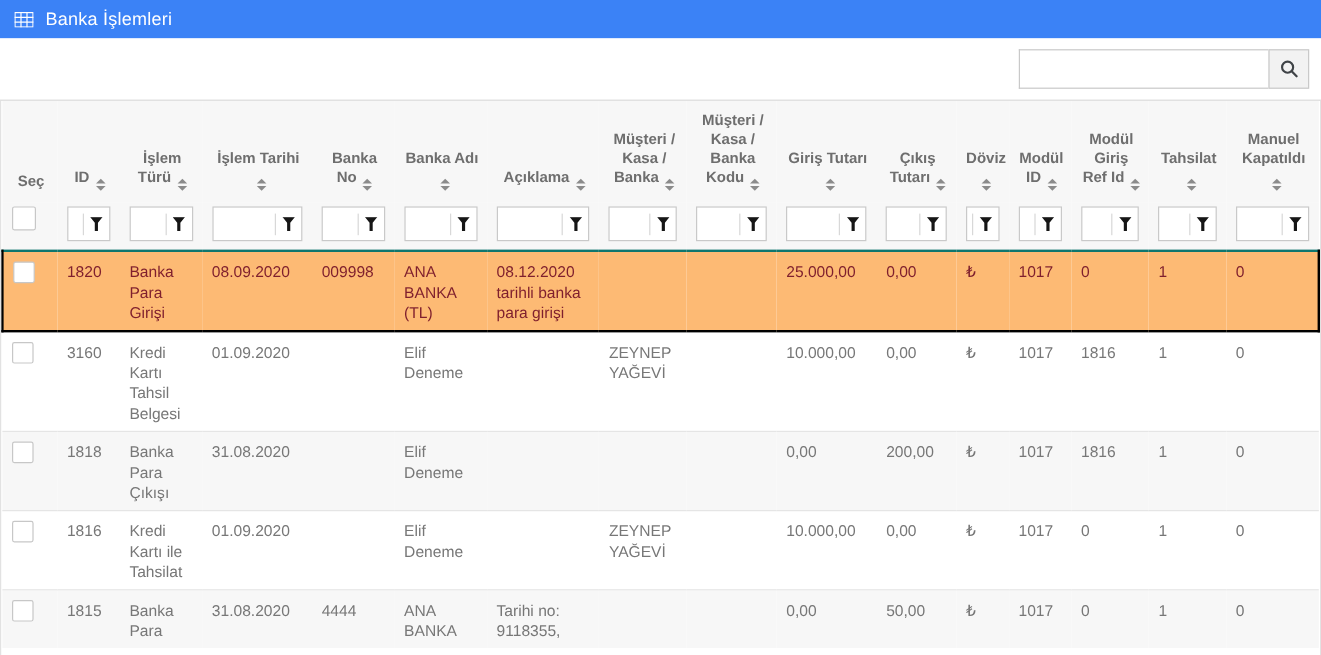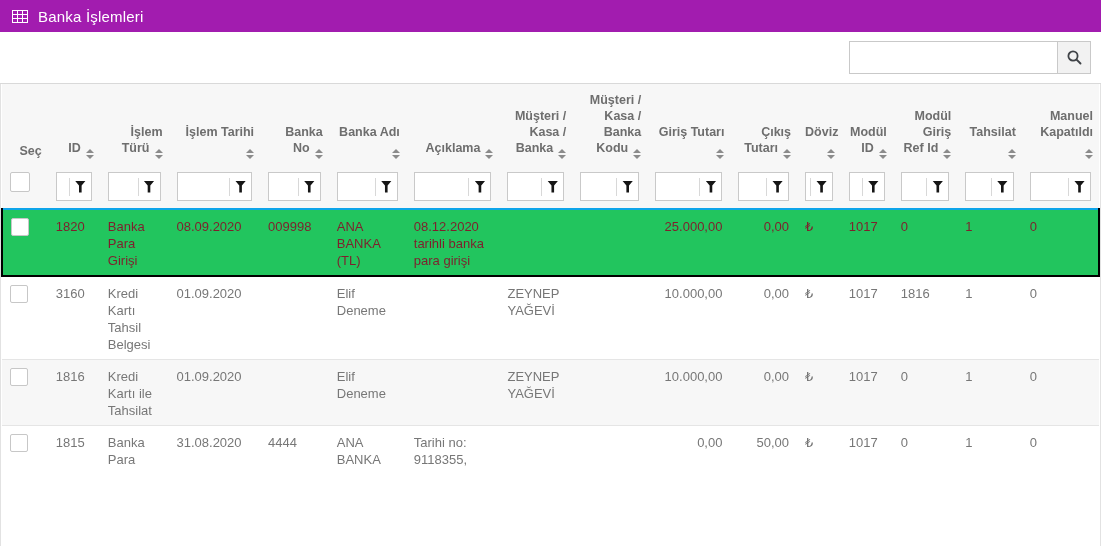--- a/index.html
+++ b/index.html
@@ -3,21 +3,21 @@
 <meta charset="utf-8">
 <style>
   * { box-sizing: border-box; margin: 0; padding: 0; }
   html, body { width: 1101px; height: 546px; overflow: hidden; background: #fff; }
   body { font-family: "Liberation Sans", "DejaVu Sans", sans-serif; }
 
   .app { width: 1101px; height: 546px; background: #fff; display: flex; flex-direction: column; }
 
   
   .topbar {
-    height: 32px; flex: 0 0 32px; background: #a21caf; color: #fff;
+    height: 32px; flex: 0 0 32px; background: #3b82f6; color: #fff;
     display: flex; align-items: center; padding: 16px 12px;
   }
   .topbar .ticon { display: inline-flex; margin-right: 10px; }
   .topbar .title { font-size: 15px; font-weight: 400; letter-spacing: .2px; }
 
   
   .toolbar {
     height: 52px; flex: 0 0 52px; background: #fff; border-bottom: 1px solid #d9d9d9;
     display: flex; align-items: center; justify-content: flex-end; padding: 0 10px;
   }
@@ -39,21 +39,21 @@
   col.col-islem_turu { width: 66px; } col.col-islem_tarihi { width: 88px; }
   col.col-belge_no { width: 66px; }  col.col-banka_adi { width: 74px; }
   col.col-aciklama { width: 90px; }  col.col-musteri { width: 70px; }
   col.col-musteri_kodu { width: 72px; } col.col-giris { width: 80px; }
   col.col-cikis { width: 64px; }  col.col-doviz { width: 42px; }
   col.col-modul_id { width: 50px; } col.col-ref_id { width: 62px; }
   col.col-tahsilat { width: 62px; } col.col-manuel { width: 74px; }
 
   thead th, thead td { background: #f7f7f7; }
   thead tr.hdr th {
-    height: 84px; vertical-align: bottom; text-align: right;
+    height: 84px; vertical-align: bottom; text-align: center;
     padding: 8px 6px 10px 8px; font-size: 12.5px; font-weight: 700; color: #6e6e6e;
     line-height: 16px;
   }
   .sort-icon { display: inline-flex; flex-direction: column; gap: 2px; margin-left: 5px; vertical-align: -1px; }
   .sort-icon i { display: block; width: 0; height: 0; border-left: 4px solid transparent; border-right: 4px solid transparent; }
   .sort-icon .up   { border-bottom: 4px solid #8b8b8b; }
   .sort-icon .down { border-top: 4px solid #8b8b8b; }
 
   thead tr.flt td { padding: 3px 8px 7px 8px; height: 36px; vertical-align: top; }
   .filter-box {
@@ -66,25 +66,25 @@
             clip-path: polygon(0 0, 100% 0, 62% 42%, 62% 100%, 38% 100%, 38% 42%); }
 
   .cb { display: inline-block; width: 18px; height: 18px; background: #fff; border: 1px solid #c7c7c7; border-radius: 2px; cursor: pointer; }
   .cb-lg { width: 20px; height: 20px; }
 
   tbody td {
     vertical-align: top; padding: 8px 8px 6px 8px; font-size: 13px; color: #777;
     line-height: 17px; border-top: 1px solid #e5e5e5; word-wrap: break-word;
   }
   tbody tr:nth-child(odd):not(.selected) td { background: #f7f7f7; }
-  tbody td.col-giris, tbody td.col-cikis { text-align: right; }
+  tbody td.col-giris, tbody td.col-cikis { }
 
   tbody tr.selected td {
-    background: #22c55e; color: #7f1f2d;
-    border-top: 2px solid #0ea5e9; border-bottom: 2px solid #000;
+    background: #fdba74; color: #7f1f2d;
+    border-top: 2px solid #0f766e; border-bottom: 2px solid #000;
   }
   tbody tr.selected td:first-child { border-left: 2px solid #000; }
   tbody tr.selected td:last-child  { border-right: 2px solid #000; }
 </style>
 </head>
 <body>
 
 <div class="app">
 
   <div class="topbar">
@@ -339,20 +339,38 @@
             <td class="col-giris">10.000,00</td>
             <td class="col-cikis">0,00</td>
             <td class="col-doviz">₺</td>
             <td class="col-modul_id">1017</td>
             <td class="col-ref_id">1816</td>
             <td class="col-tahsilat">1</td>
             <td class="col-manuel">0</td>
           </tr>
           <tr>
             <td class="col-sec"><span class="cb"></span></td>
+            <td class="col-id">1818</td>
+            <td class="col-islem_turu">Banka Para Çıkışı</td>
+            <td class="col-islem_tarihi">31.08.2020</td>
+            <td class="col-belge_no"></td>
+            <td class="col-banka_adi">Elif Deneme</td>
+            <td class="col-aciklama"></td>
+            <td class="col-musteri"></td>
+            <td class="col-musteri_kodu"></td>
+            <td class="col-giris">0,00</td>
+            <td class="col-cikis">200,00</td>
+            <td class="col-doviz">₺</td>
+            <td class="col-modul_id">1017</td>
+            <td class="col-ref_id">1816</td>
+            <td class="col-tahsilat">1</td>
+            <td class="col-manuel">0</td>
+          </tr>
+          <tr>
+            <td class="col-sec"><span class="cb"></span></td>
             <td class="col-id">1816</td>
             <td class="col-islem_turu">Kredi Kartı ile Tahsilat</td>
             <td class="col-islem_tarihi">01.09.2020</td>
             <td class="col-belge_no"></td>
             <td class="col-banka_adi">Elif Deneme</td>
             <td class="col-aciklama"></td>
             <td class="col-musteri">ZEYNEP YAĞEVİ</td>
             <td class="col-musteri_kodu"></td>
             <td class="col-giris">10.000,00</td>
             <td class="col-cikis">0,00</td>

